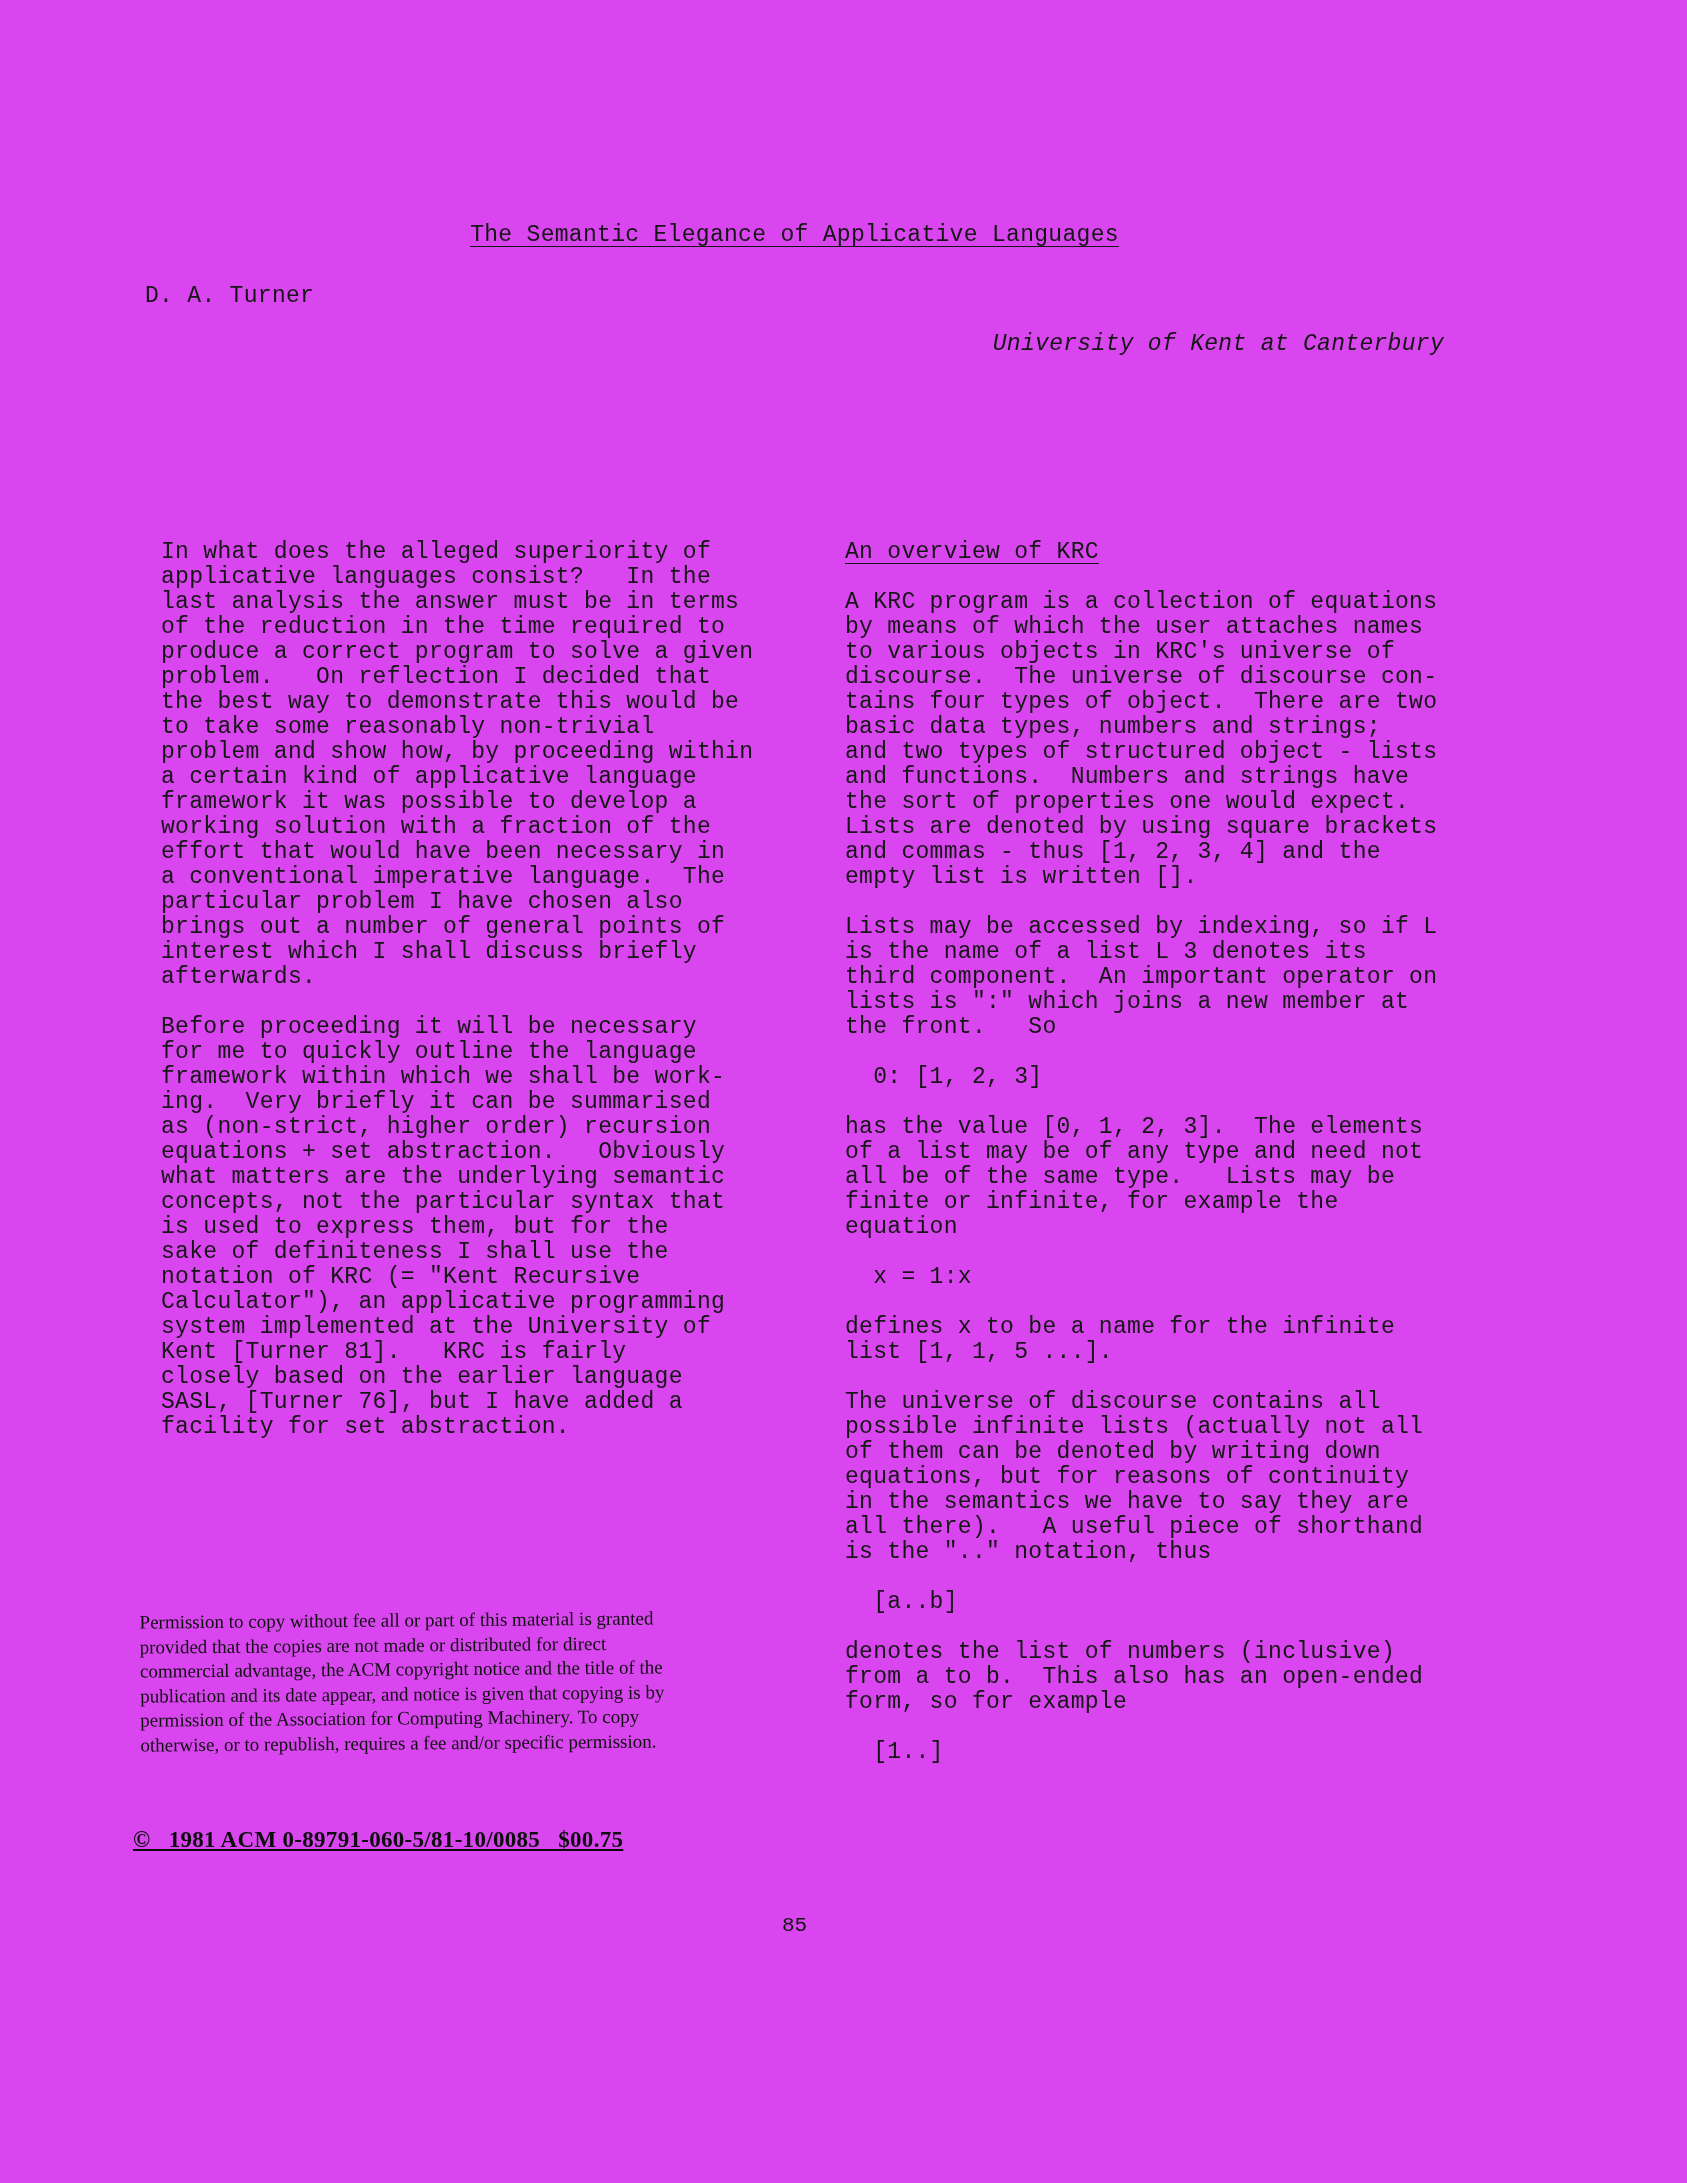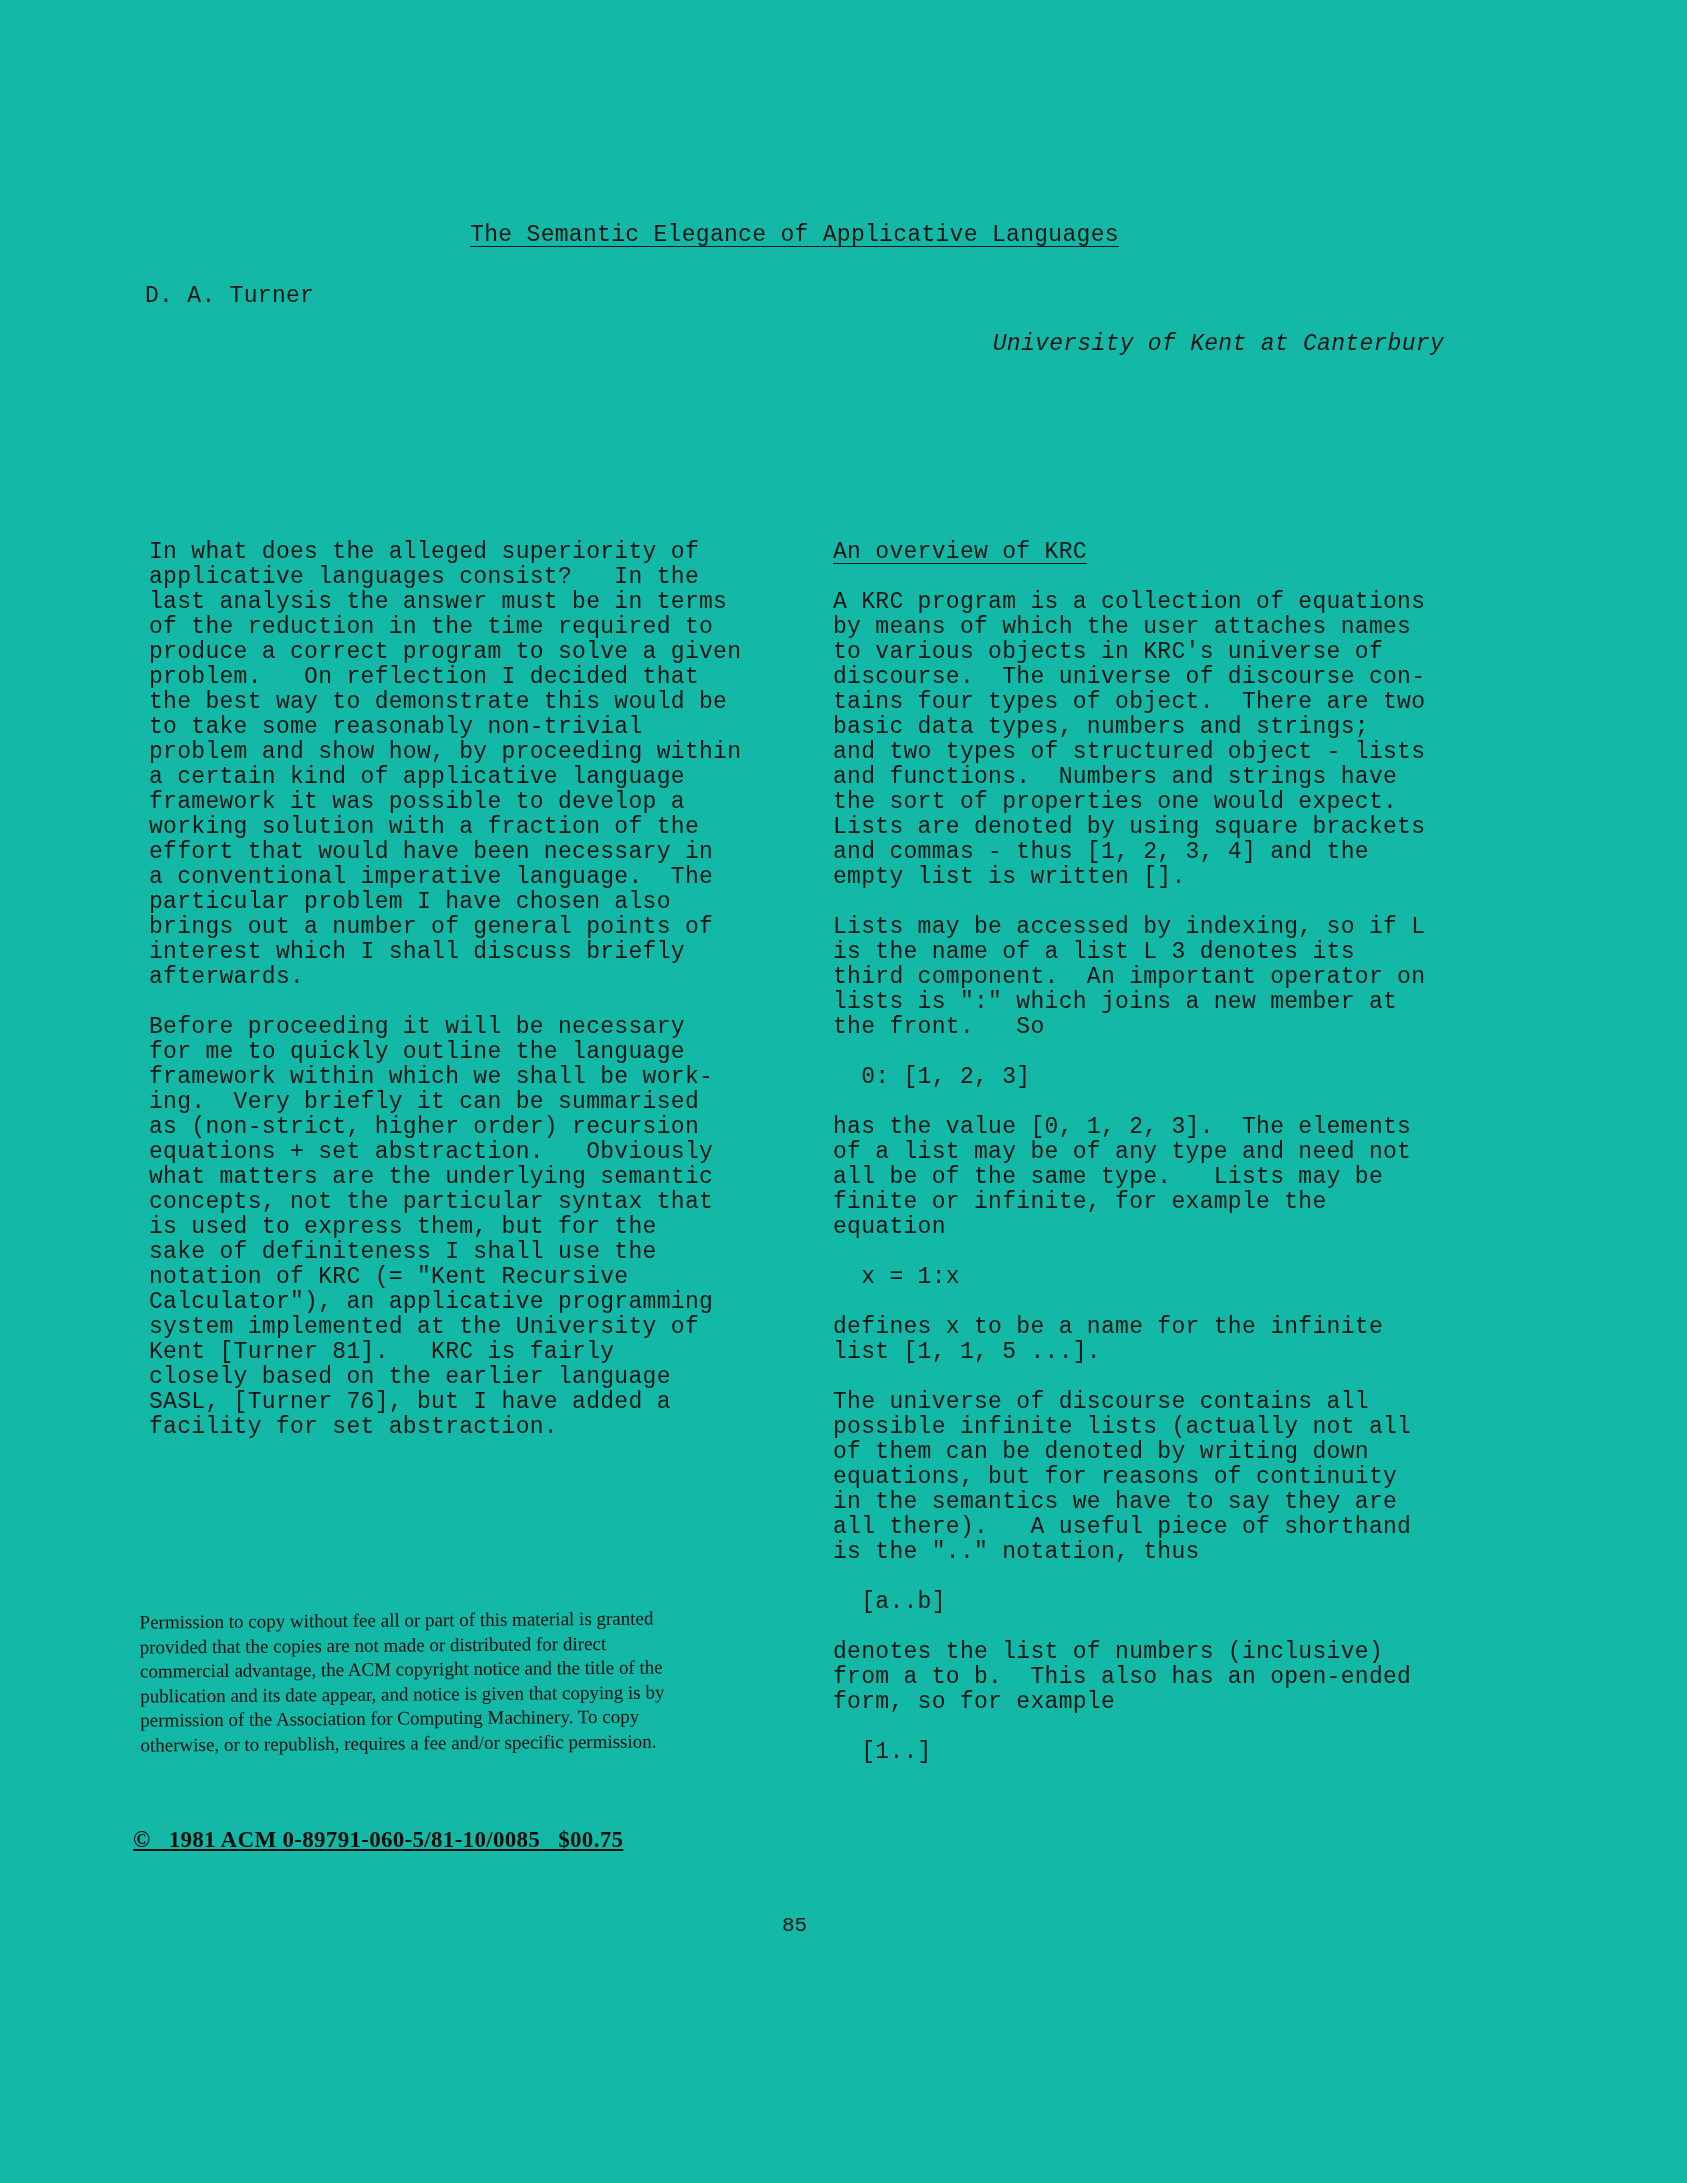--- a/index.html
+++ b/index.html
@@ -4,21 +4,21 @@
 <style>
   html, body {
     margin: 0;
     padding: 0;
     background: #e8e8e8;
   }
   .page {
     position: relative;
     width: 1687px;
     height: 2183px;
-    background: #14b8a6;
+    background: #d946ef;
     color: #161616;
     overflow: hidden;
     font-family: "Liberation Mono", "DejaVu Sans Mono", monospace;
   }
   .content {
     position: absolute;
     left: 145px;
     top: 0;
     width: 1299px;
     height: 100%;
@@ -65,21 +65,21 @@
     display: grid;
     grid-template-columns: 622px 629px;
     column-gap: 62px;
     align-items: start;
   }
   .para, .code, .heading {
     font-size: 23px;
     line-height: 25px;
     letter-spacing: 0.3px;
     white-space: pre-wrap;
-    margin: 0 0 25px 4px;
+    margin: 0 0 25px 16px;
   }
   .heading {
     white-space: pre;
   }
   .code {
     white-space: pre;
   }
   .permission {
     position: absolute;
     top: 1608px;

